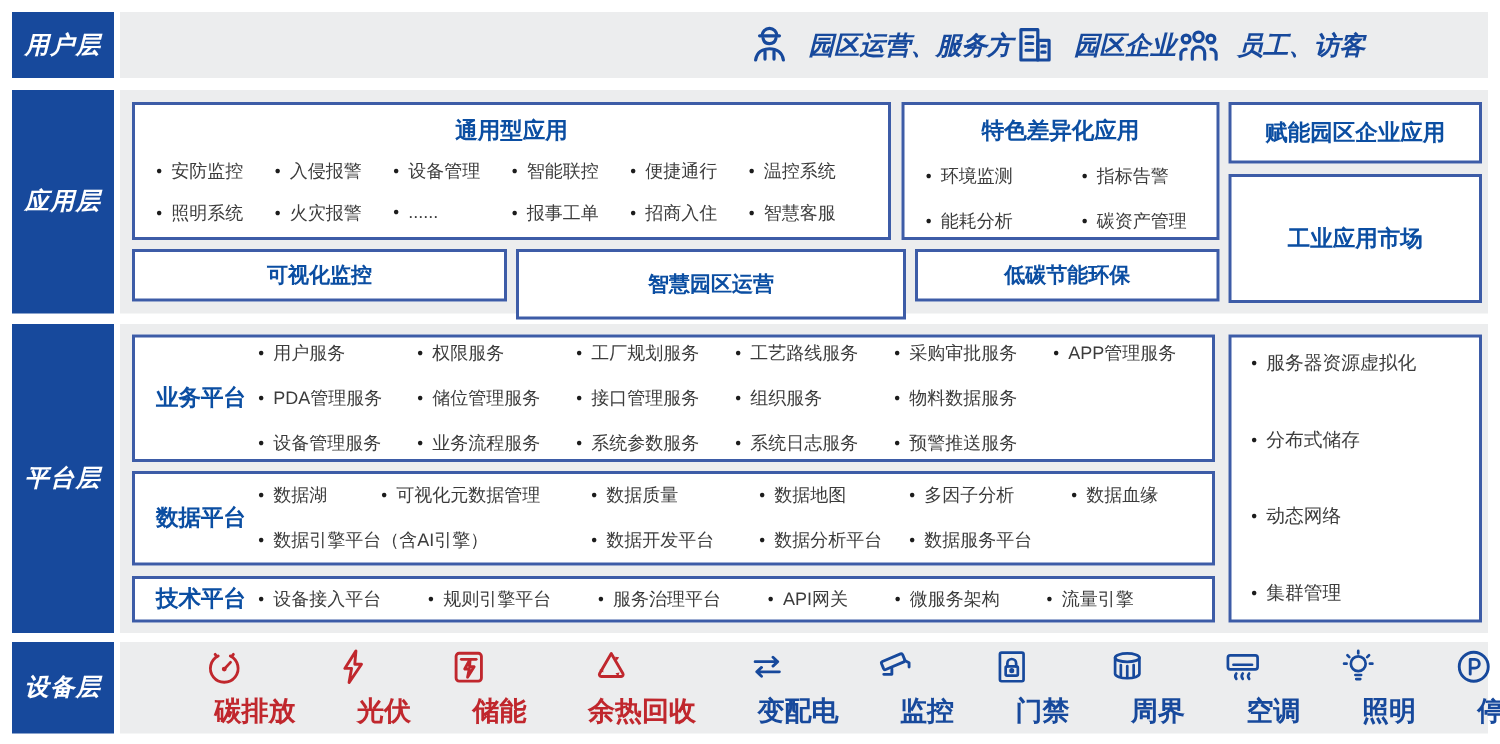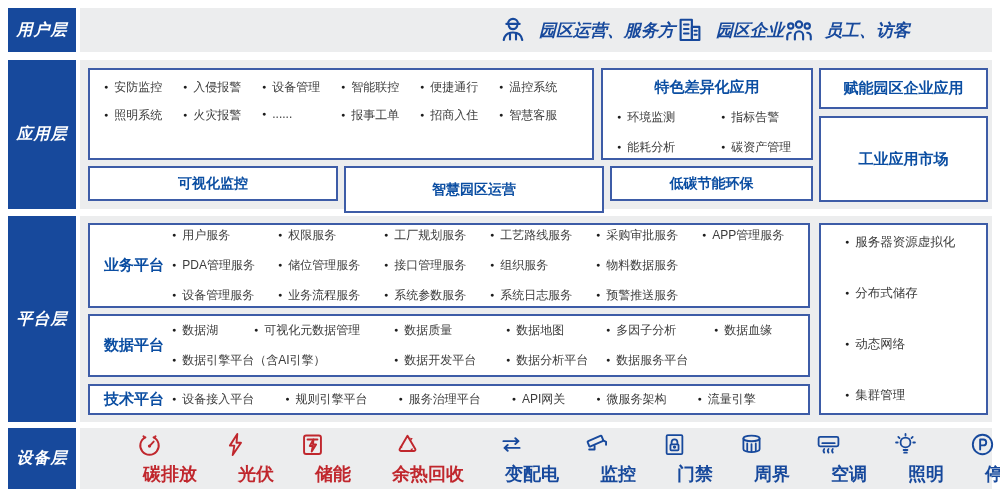--- a/index.html
+++ b/index.html
@@ -37,21 +37,21 @@
   
   .pbox{display:flex;align-items:center;}
   .pbox .plabel{width:82px;flex:none;padding-left:14px;color:var(--heading);
     font-weight:bold;font-size:15px;}
   .pbox .pgrid{flex:1;}
   .biz-grid{display:grid;grid-template-columns:repeat(6,1fr);row-gap:13px;}
   .data-grid{display:grid;grid-template-columns:82px 140px 112px 100px 108px auto;row-gap:13px;}
   .tech-flex{display:flex;gap:31px;}
   .col1{grid-column:1;}
   .span2{grid-column:1 / span 2;}
-  .infra-box{display:flex;flex-direction:column;justify-content:center;gap:34px;padding-left:24px;}
+  .infra-box{display:flex;flex-direction:column;justify-content:center;gap:34px;padding-left:13px;}
   .infra-box .item{font-size:12.5px;}
   
   .dev-band{display:flex;align-items:center;justify-content:space-between;padding:0 22px;}
   .dev{display:flex;flex-direction:column;align-items:center;gap:4px;}
   .dev svg{display:block;}
   .dev .dlabel{font-size:18px;font-weight:bold;white-space:nowrap;margin-left:41px;}
   .c-red{color:var(--red);}
   .c-blue{color:var(--blue);}
 </style>
 </head>
@@ -99,20 +99,21 @@
         <span class="glabel">员工、访客</span>
       </div>
     </div>
   </div>
 
   <div class="row" style="top:60px;height:149px;">
     <div class="layer-label">应用层</div>
     <div class="band">
 
       <div class="wbox" style="left:8px;top:8px;width:506px;height:92px;">
+        <div class="title gen-title">通用型应用</div>
         <div class="grid6 gen-grid">
           <span class="item">安防监控</span>
           <span class="item">入侵报警</span>
           <span class="item">设备管理</span>
           <span class="item">智能联控</span>
           <span class="item">便捷通行</span>
           <span class="item">温控系统</span>
           <span class="item">照明系统</span>
           <span class="item">火灾报警</span>
           <span class="item">......</span>

